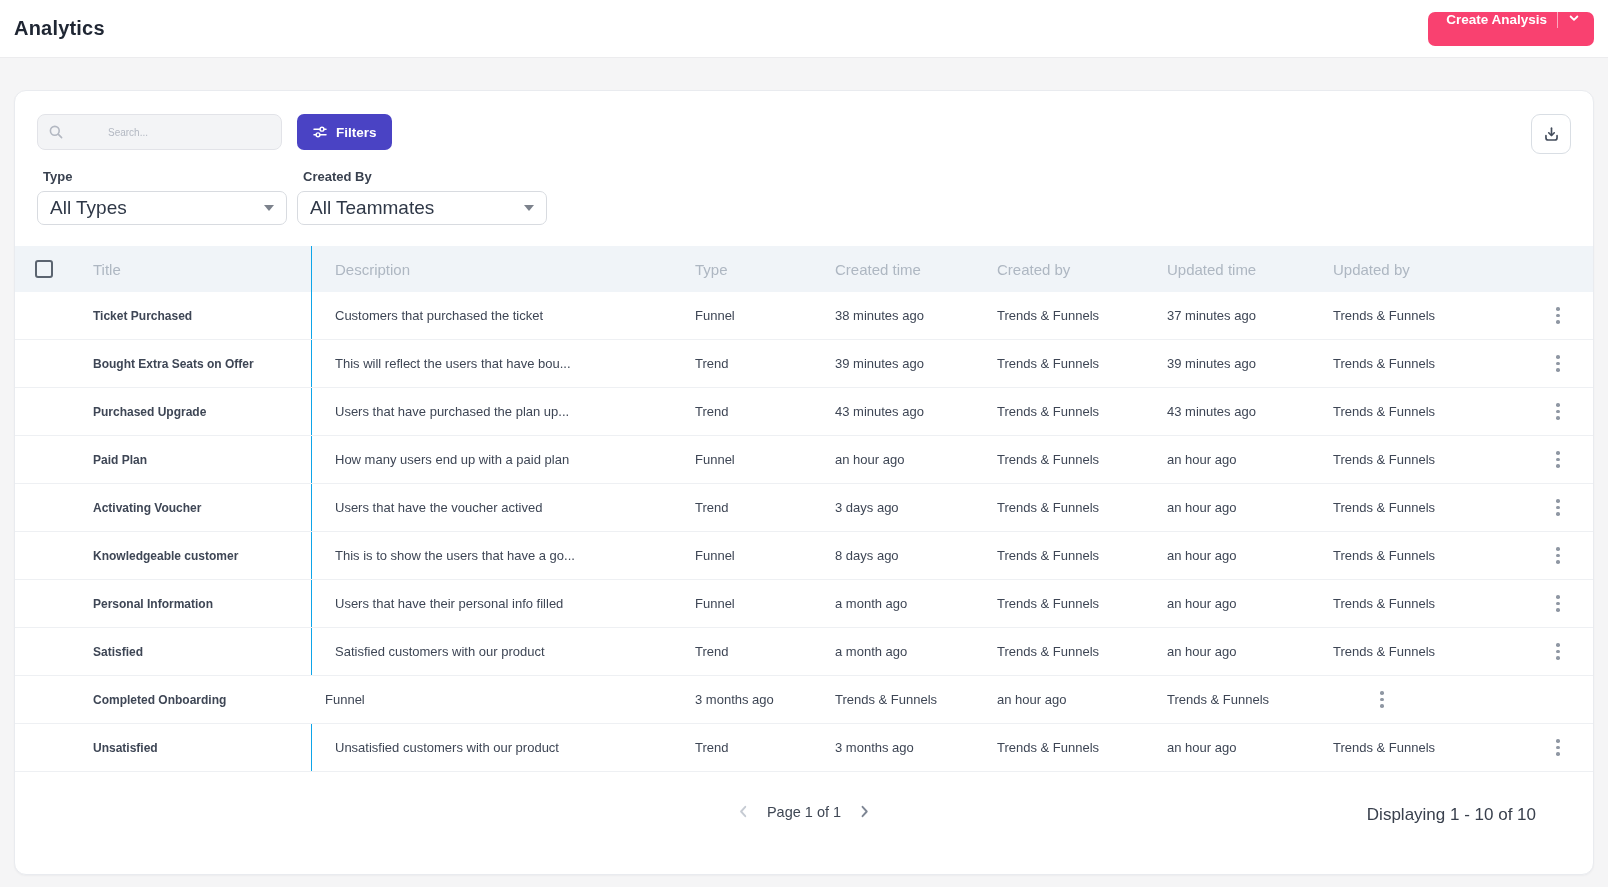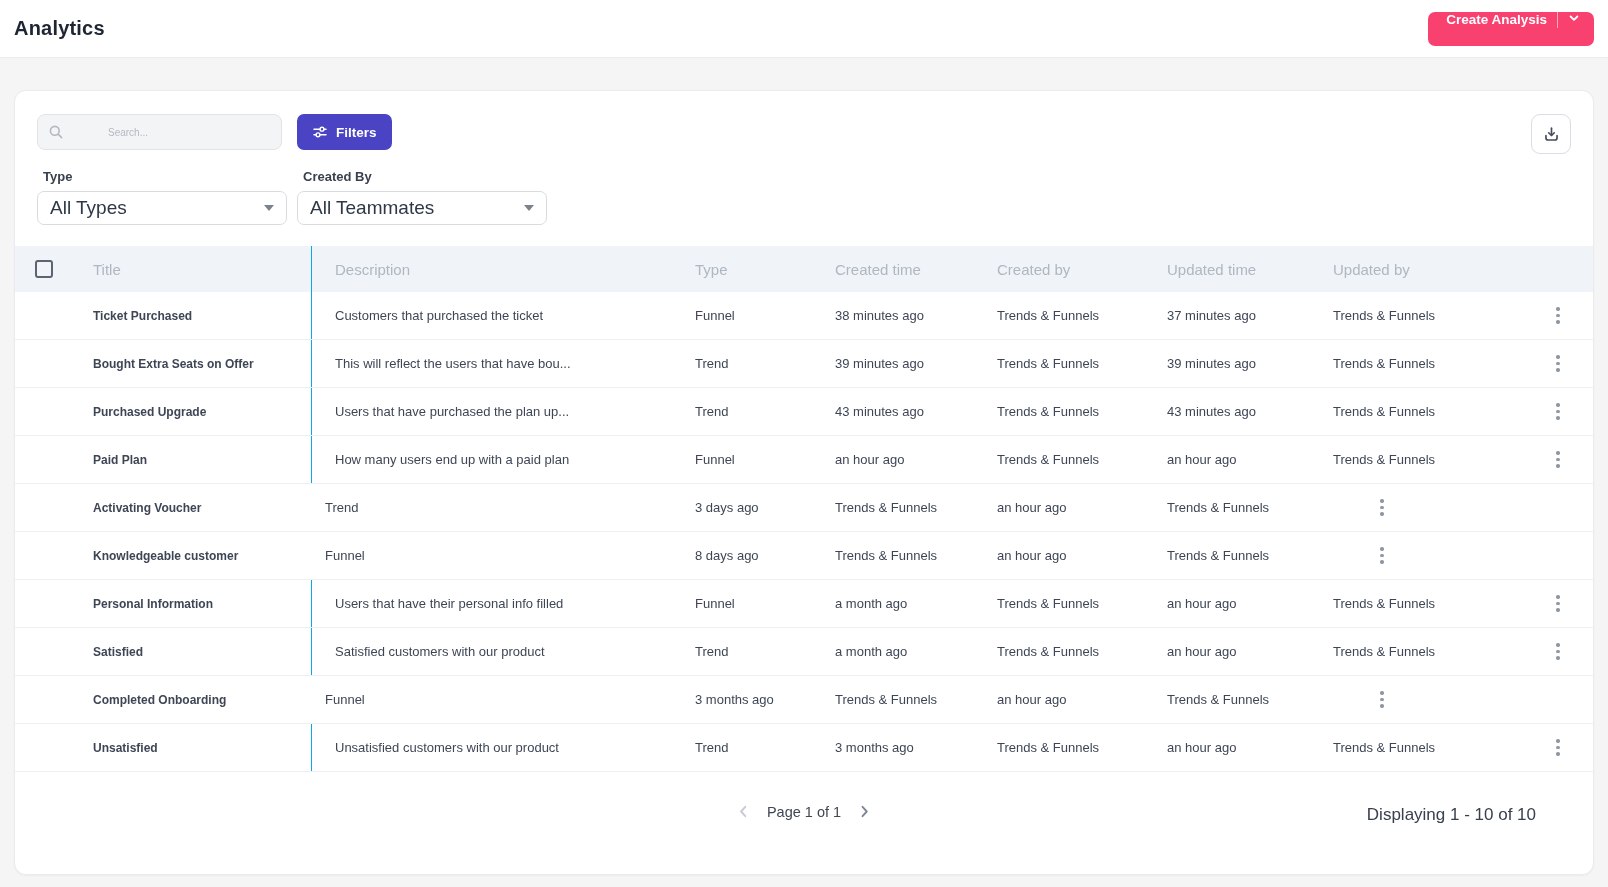--- a/index.html
+++ b/index.html
@@ -273,37 +273,39 @@
                 <span></span>
                 <span></span>
                 <span></span>
               </button>
     </div>
   </div>
 
   <div class="tr">
     <div class="td" style="padding-left:20px;"></div>
     <div class="td td-title">Activating Voucher</div>
+    <div class="td td-desc">Users that have the voucher actived</div>
     <div class="td">Trend</div>
     <div class="td">3 days ago</div>
     <div class="td">Trends &amp; Funnels</div>
     <div class="td">an hour ago</div>
     <div class="td">Trends &amp; Funnels</div>
     <div class="td td-actions">
       <button class="kebab">
                 <span></span>
                 <span></span>
                 <span></span>
               </button>
     </div>
   </div>
 
   <div class="tr">
     <div class="td" style="padding-left:20px;"></div>
     <div class="td td-title">Knowledgeable customer</div>
+    <div class="td td-desc">This is to show the users that have a go...</div>
     <div class="td">Funnel</div>
     <div class="td">8 days ago</div>
     <div class="td">Trends &amp; Funnels</div>
     <div class="td">an hour ago</div>
     <div class="td">Trends &amp; Funnels</div>
     <div class="td td-actions">
       <button class="kebab">
                 <span></span>
                 <span></span>
                 <span></span>

